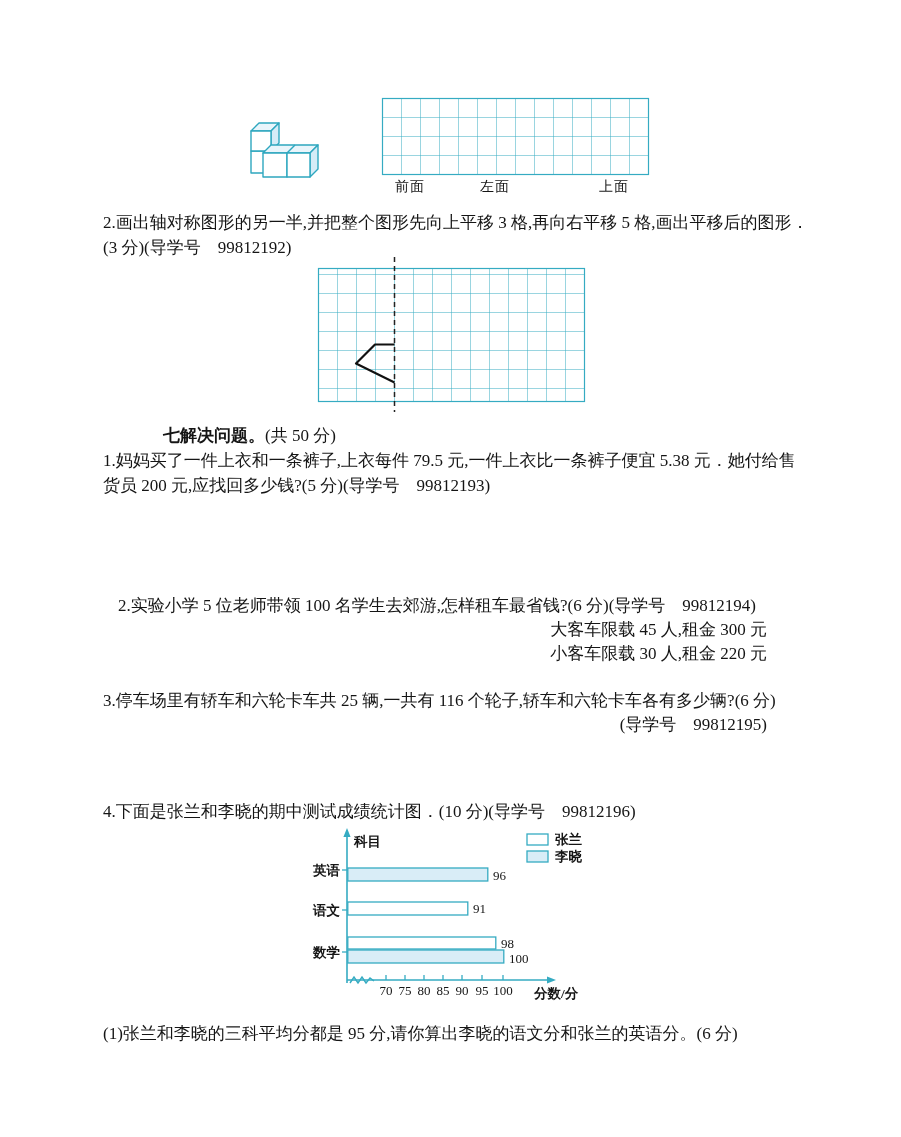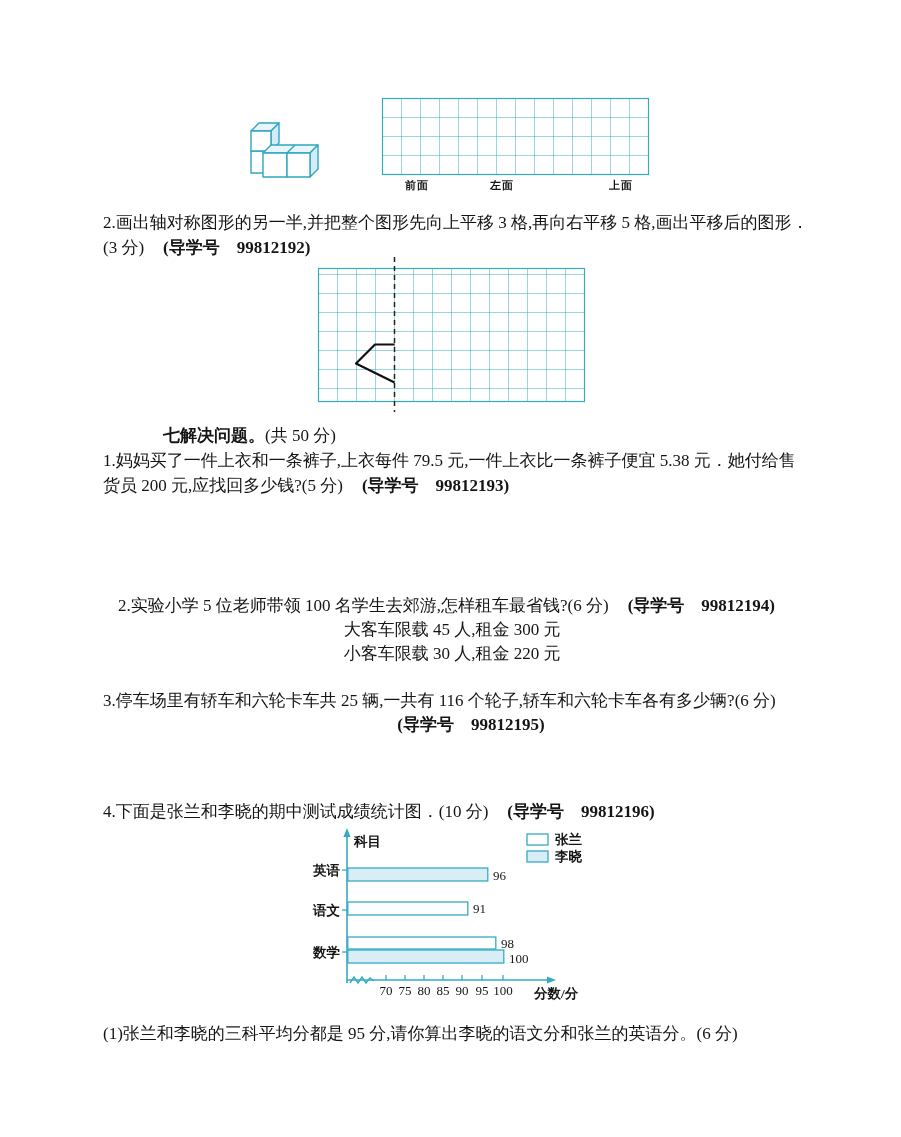--- a/index.html
+++ b/index.html
@@ -1,22 +1,22 @@
 <!DOCTYPE html>
 <html lang="zh"><head>
 <meta charset="utf-8">
 <style>
   html,body{margin:0;padding:0;background:#fff;}
   .page{position:relative;width:901px;height:1137px;background:#ffffff;overflow:hidden;
         font-family:"Liberation Serif","DejaVu Serif",serif;color:#151515;}
   .tl{position:absolute;font-size:17px;line-height:24px;white-space:nowrap;}
-  .right{text-align:center;width:680px;left:112px;}
-  .ref{font-weight:bold;padding-left:19px;}
+  .right{text-align:right;width:680px;left:87px;}
+  .ref{font-weight:normal;}
   .bold{font-weight:bold;margin-left:48px;}
-  .viewlabel{position:absolute;width:44px;text-align:center;font-size:11px;font-weight:700;
+  .viewlabel{position:absolute;width:44px;font-size:14px;font-weight:400;
              letter-spacing:1px;}
   svg{position:absolute;overflow:visible;}
   svg text{font-family:"Liberation Serif","DejaVu Serif",serif;fill:#151515;}
   .handtxt{font-size:13.5px;font-weight:600;}
   .numtxt{font-size:13px;}
 </style>
 </head>
 <body>
 
 <div class="page">

